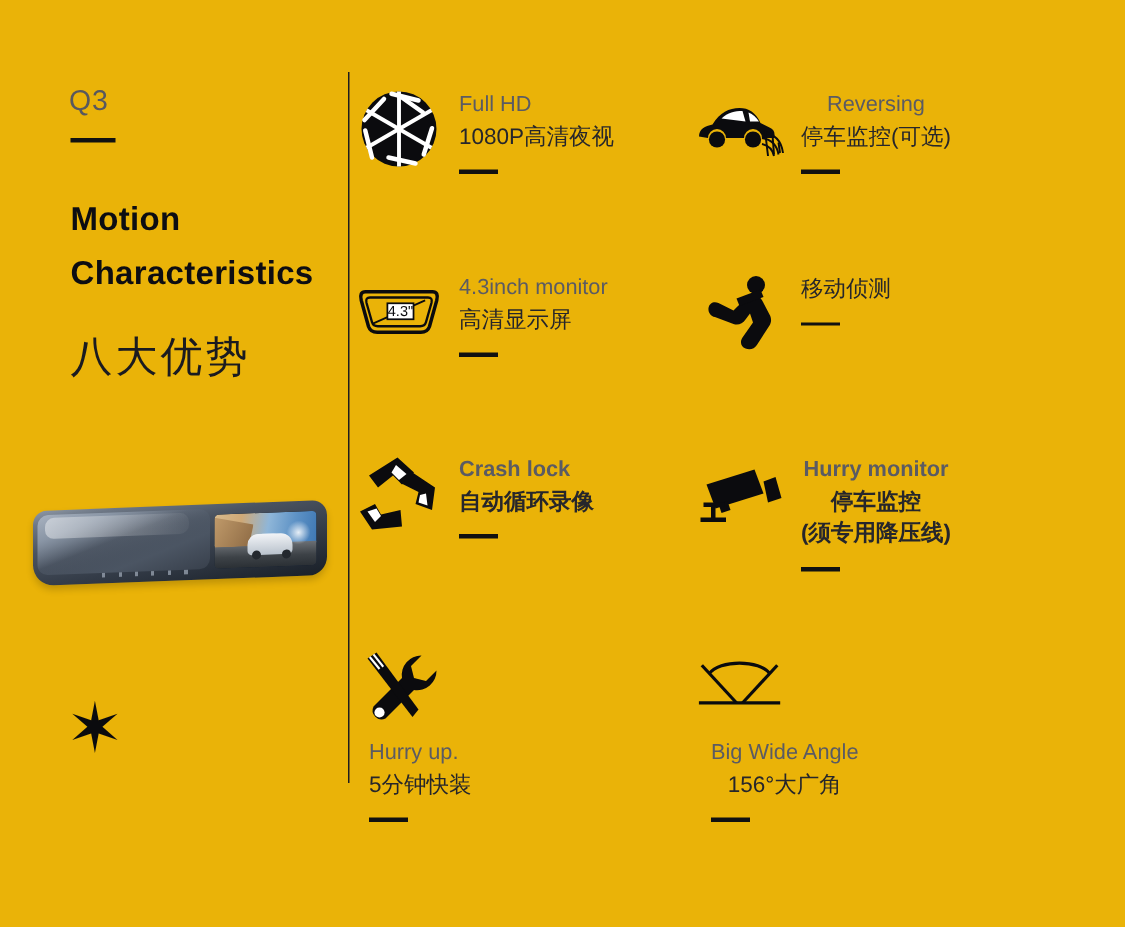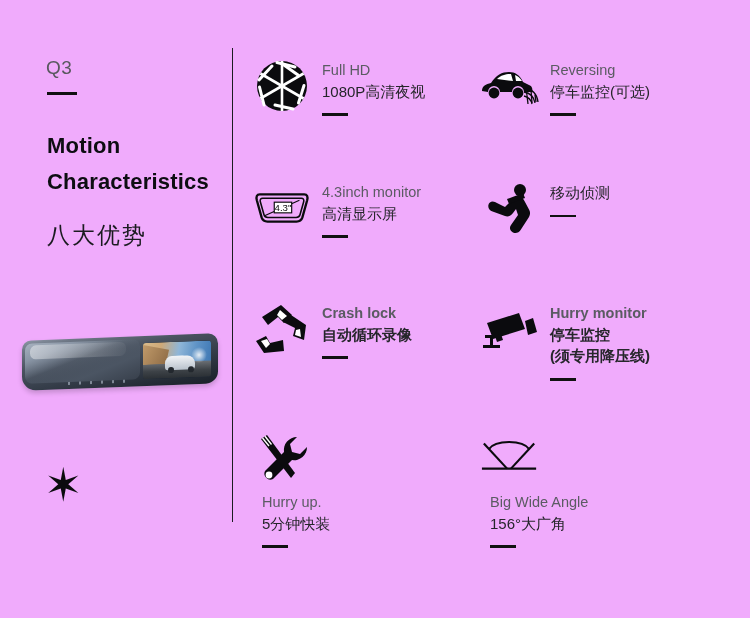--- a/index.html
+++ b/index.html
@@ -1,30 +1,30 @@
 <!DOCTYPE html>
 <html><head>
 <meta charset="utf-8">
 <style>
   html,body{margin:0;padding:0;}
   body{
     width:750px;height:618px;background:#ffffff;
     font-family:"Liberation Sans","DejaVu Sans",sans-serif;
     overflow:hidden;position:relative;
   }
-  .page{position:relative;width:750px;height:618px;background:#f0abfc;}
+  .page{position:relative;width:750px;height:618px;background:#eab308;}
 
   
   .left-panel{position:absolute;left:0;top:0;width:232px;height:618px;}
   .kicker{position:absolute;left:46px;top:58px;font-size:19px;color:#58585e;
           letter-spacing:.5px;line-height:1;}
   .kicker-rule{position:absolute;left:47px;top:92px;width:30px;height:3px;background:#111;}
   .title{position:absolute;left:47px;top:128px;width:190px;font-size:22px;
          font-weight:bold;color:#0d0d12;line-height:1.62;letter-spacing:.2px;}
-  .subtitle{position:absolute;left:47px;top:224px;font-size:23px;color:#1b1b20;
+  .subtitle{position:absolute;left:47px;top:224px;font-size:28px;color:#1b1b20;
             letter-spacing:2px;line-height:1;}
 
   
   .product{position:absolute;left:22px;top:333px;width:196px;height:62px;}
   .mirror-body{
     position:absolute;left:0;top:4px;width:196px;height:50px;
     border-radius:9px 10px 12px 14px;
     background:linear-gradient(170deg,#8e98a6 0%,#6d7785 12%,#4a5360 34%,#343c48 62%,#232a34 85%,#1a2028 100%);
     box-shadow:0 3px 5px rgba(0,0,0,.18);
     transform:skewY(-2.2deg);
@@ -59,29 +59,29 @@
   .car-w1,.car-w2{position:absolute;bottom:5px;width:6px;height:6px;border-radius:50%;background:#23282e;}
   .car-w1{left:25px;} .car-w2{left:45px;}
   .glow{position:absolute;right:4px;top:6px;width:16px;height:16px;border-radius:50%;
     background:radial-gradient(circle,rgba(255,255,255,.85),rgba(255,255,255,0) 70%);}
 
   .star{position:absolute;left:44px;top:462px;font-size:46px;line-height:1;color:#0b0b0e;}
 
   .divider{position:absolute;left:232px;top:48px;width:1px;height:474px;background:#1c1c20;}
 
   
-  .features{position:absolute;left:252px;top:56px;width:498px;height:500px;}
+  .features{position:absolute;left:236px;top:56px;width:498px;height:500px;}
   .frow{position:absolute;display:flex;align-items:flex-start;}
   .ficon{width:60px;height:60px;flex:0 0 60px;display:flex;align-items:center;justify-content:center;}
   .ftext{margin-left:10px;padding-top:4px;}
   .f-en{font-size:14.5px;color:#5b5b63;line-height:1.42;white-space:nowrap;}
   .f-cn{font-size:15px;color:#26262b;line-height:1.45;white-space:nowrap;}
   .f-rule{margin-top:11px;width:26px;height:2.5px;background:#111;}
 
-  .c1{left:0;}   .c2{left:228px;}
+  .c1{left:0;}   .c2{left:228px;text-align:center;}
   .r1{top:0;}  .r2{top:122px;} .r3{top:243px;font-weight:bold;} .r4{top:372px;flex-direction:column;}
 
   svg{display:block;}
 </style>
 </head>
 <body>
 
 <div class="page">
 
   <div class="left-panel">

